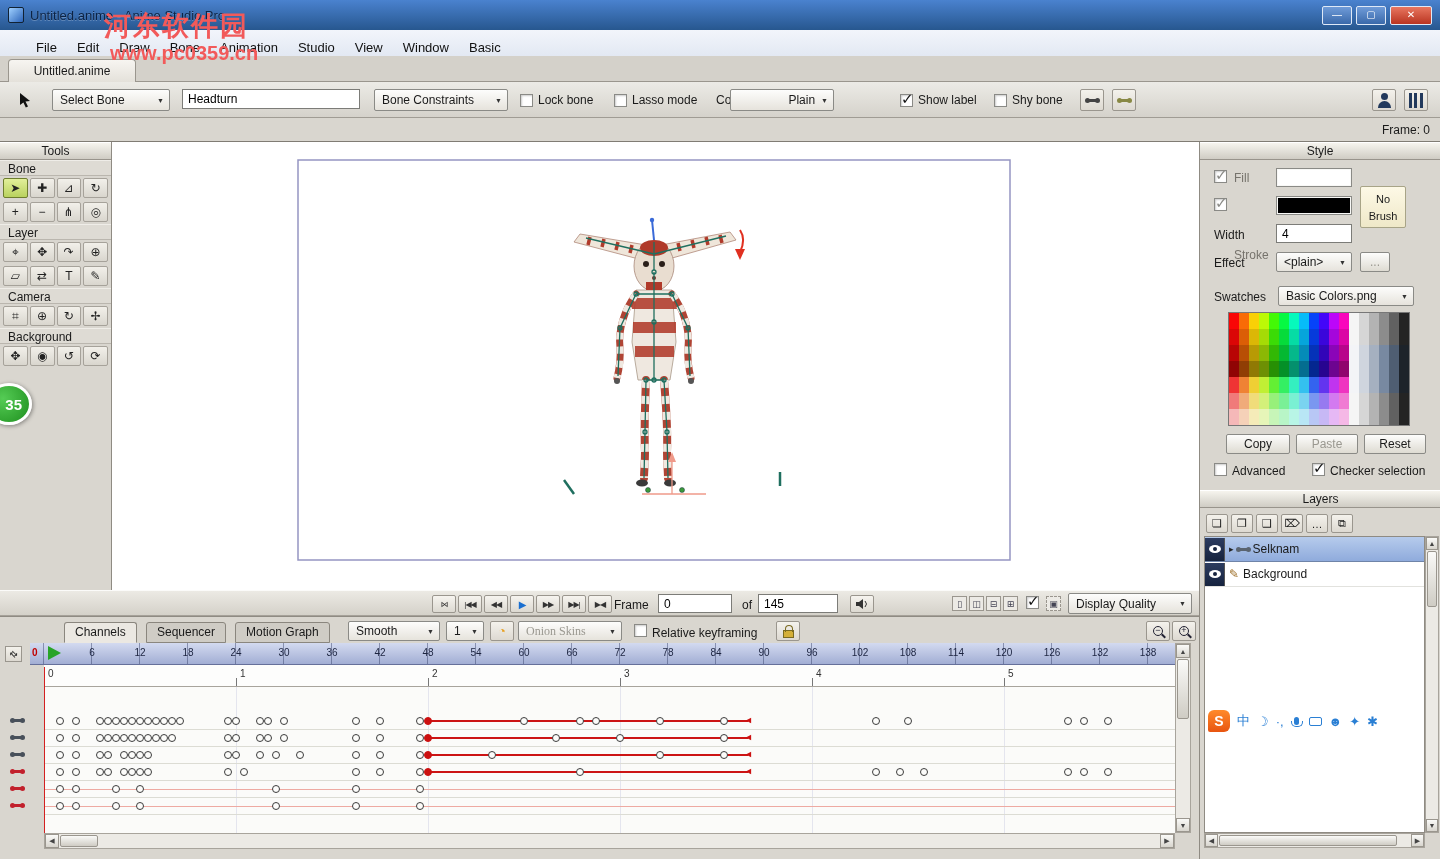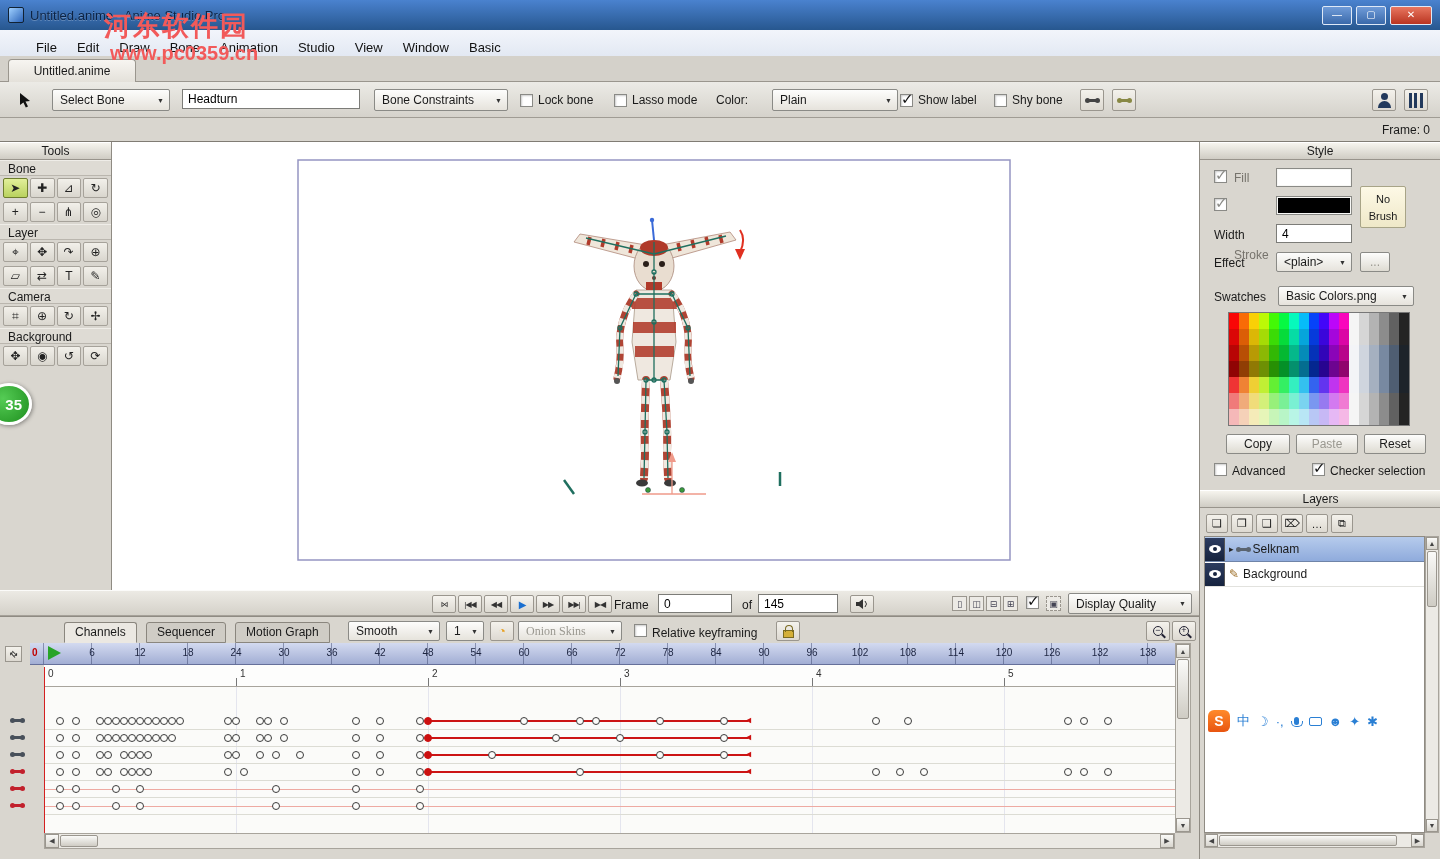--- a/index.html
+++ b/index.html
@@ -191,21 +191,21 @@
     </div>
     <div class="cb-wrap" style="left:520px;top:11px;">
       <span class="cb"></span>
         <span class="cb-label">Lock bone</span>
     </div>
     <div class="cb-wrap" style="left:614px;top:11px;">
       <span class="cb"></span>
         <span class="cb-label">Lasso mode</span>
     </div>
     <div class="cb-label" style="left:716px;top:11px;">Color:</div>
-    <div class="combo" style="left:772px;width:126px;">
+    <div class="combo" style="left:730px;width:104px;text-align:right;">
       <span class="combo-text">Plain</span>
         <span class="combo-arrow">▼</span>
     </div>
     <div class="cb-wrap" style="left:900px;top:11px;">
       <span class="cb">
           <span class="tick">✓</span>
         </span>
         <span class="cb-label">Show label</span>
     </div>
     <div class="cb-wrap" style="left:994px;top:11px;">

